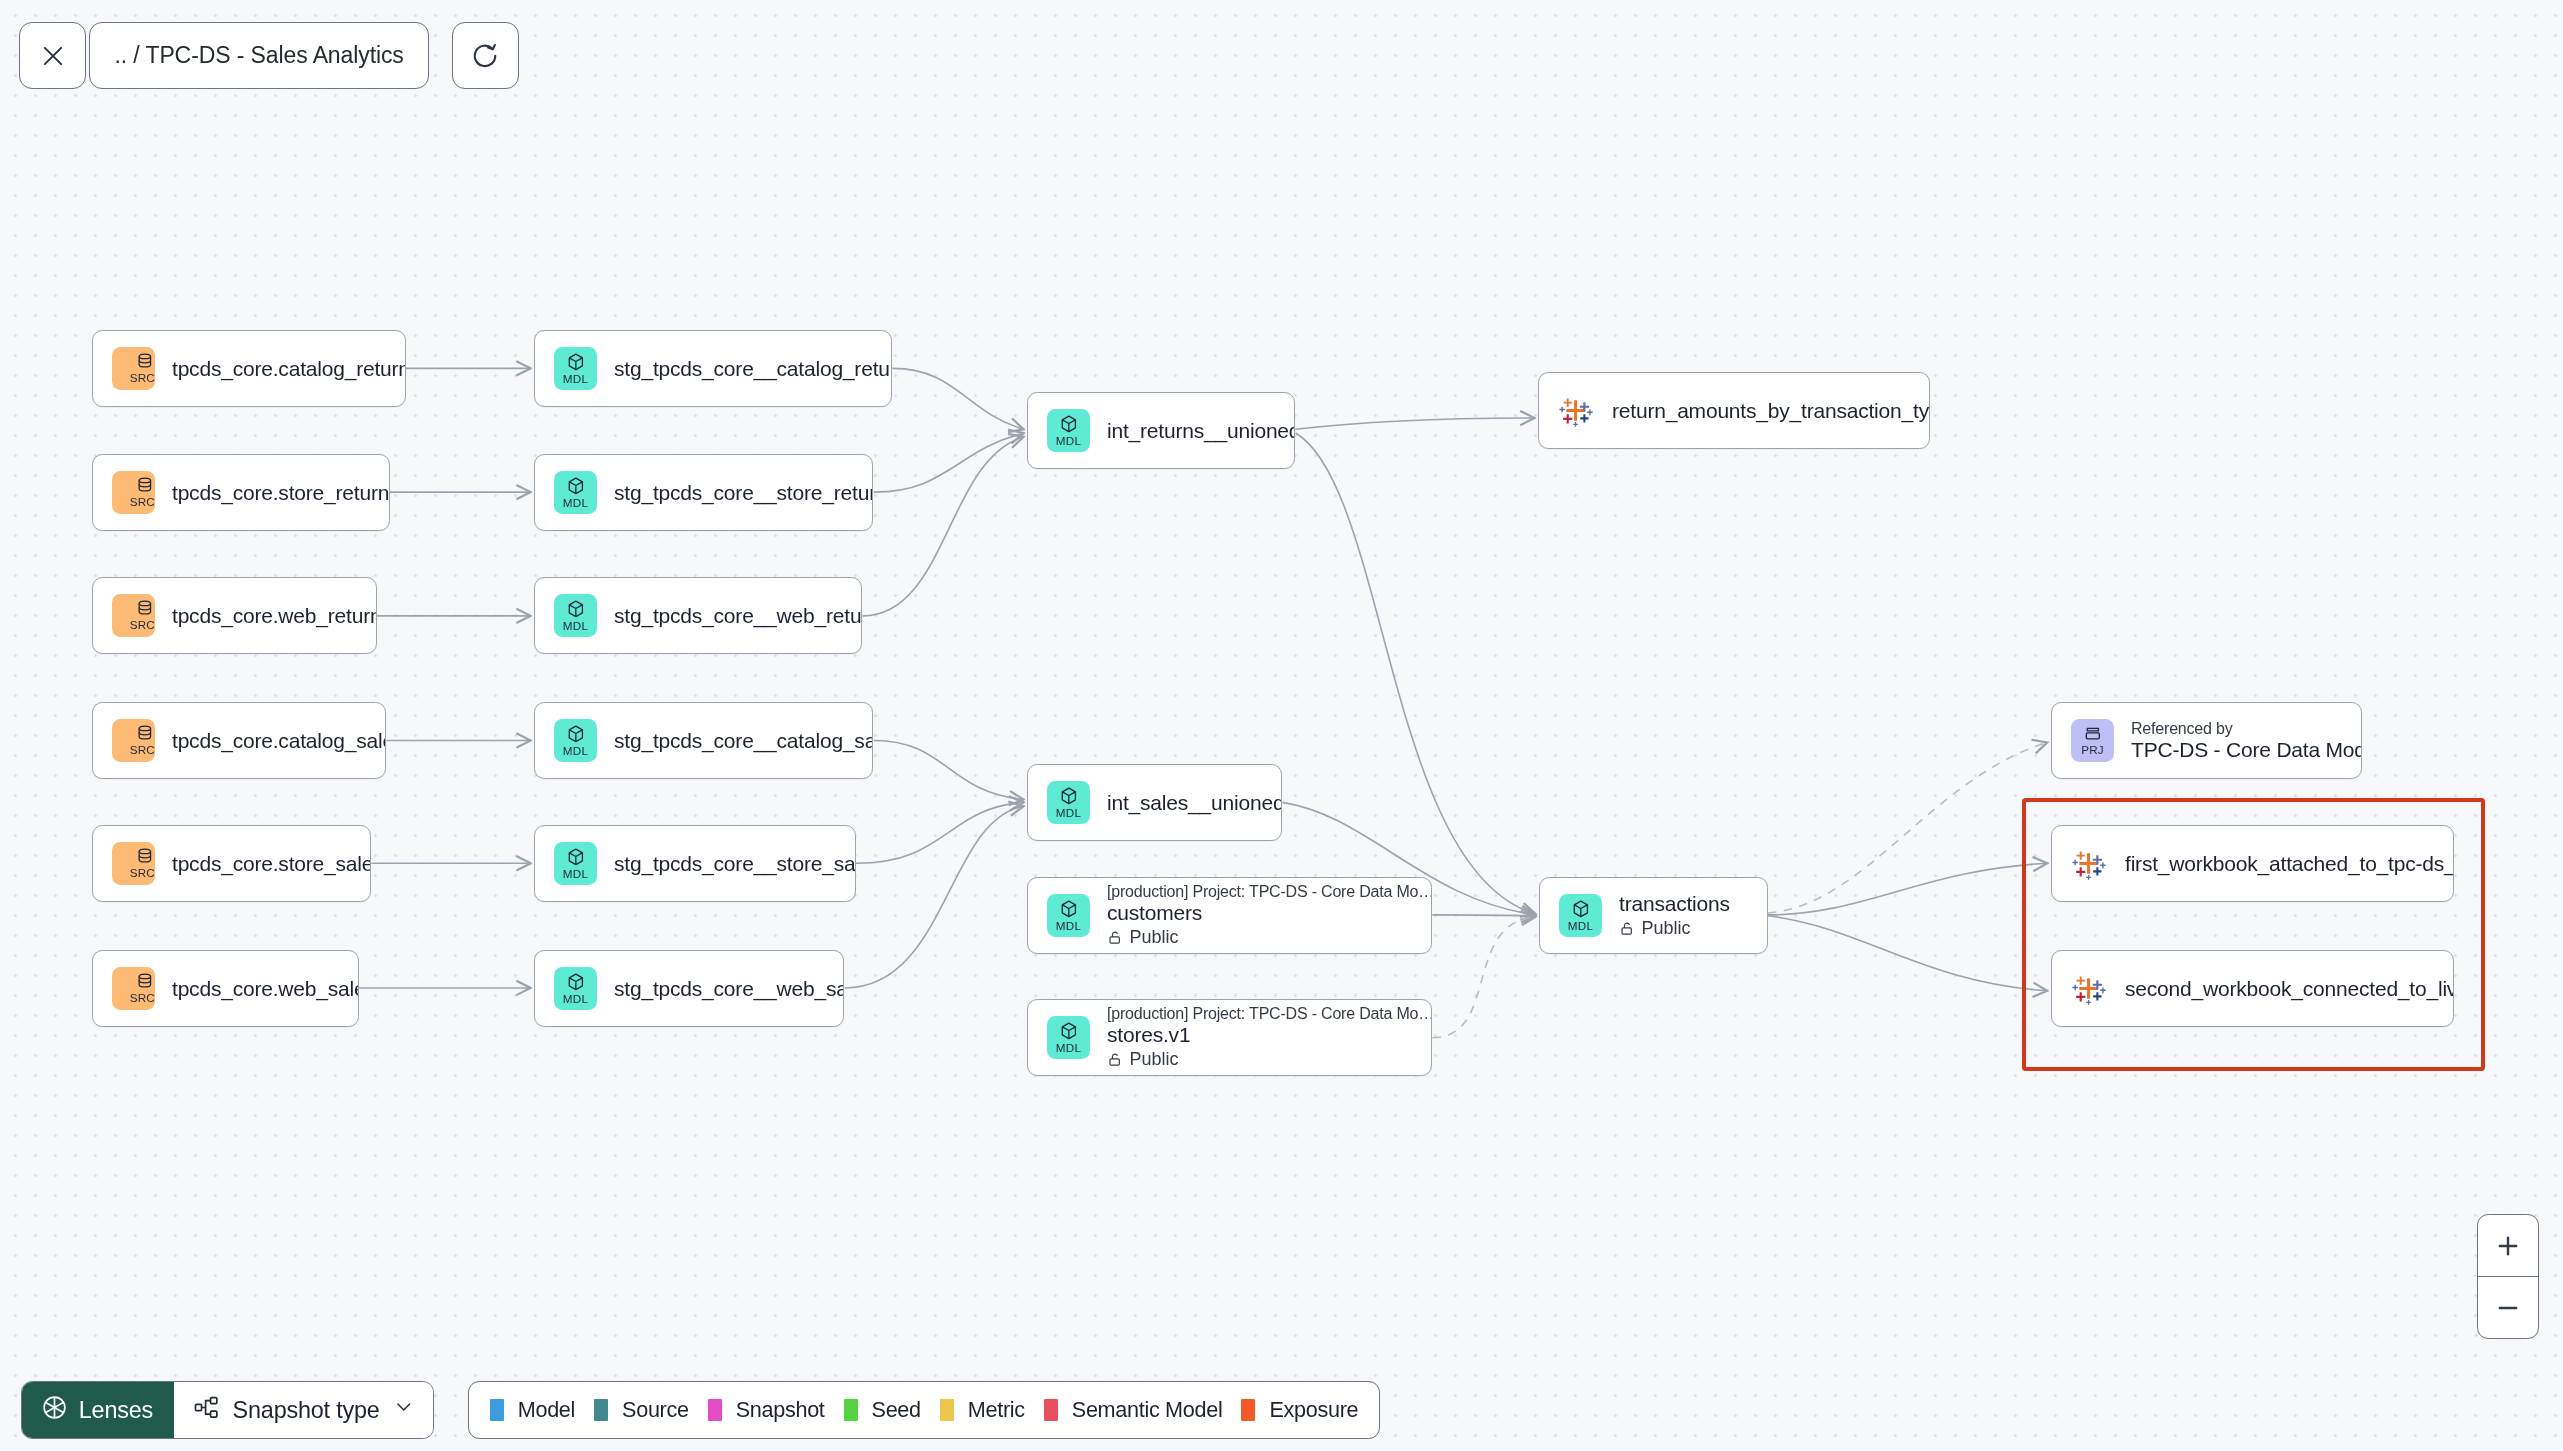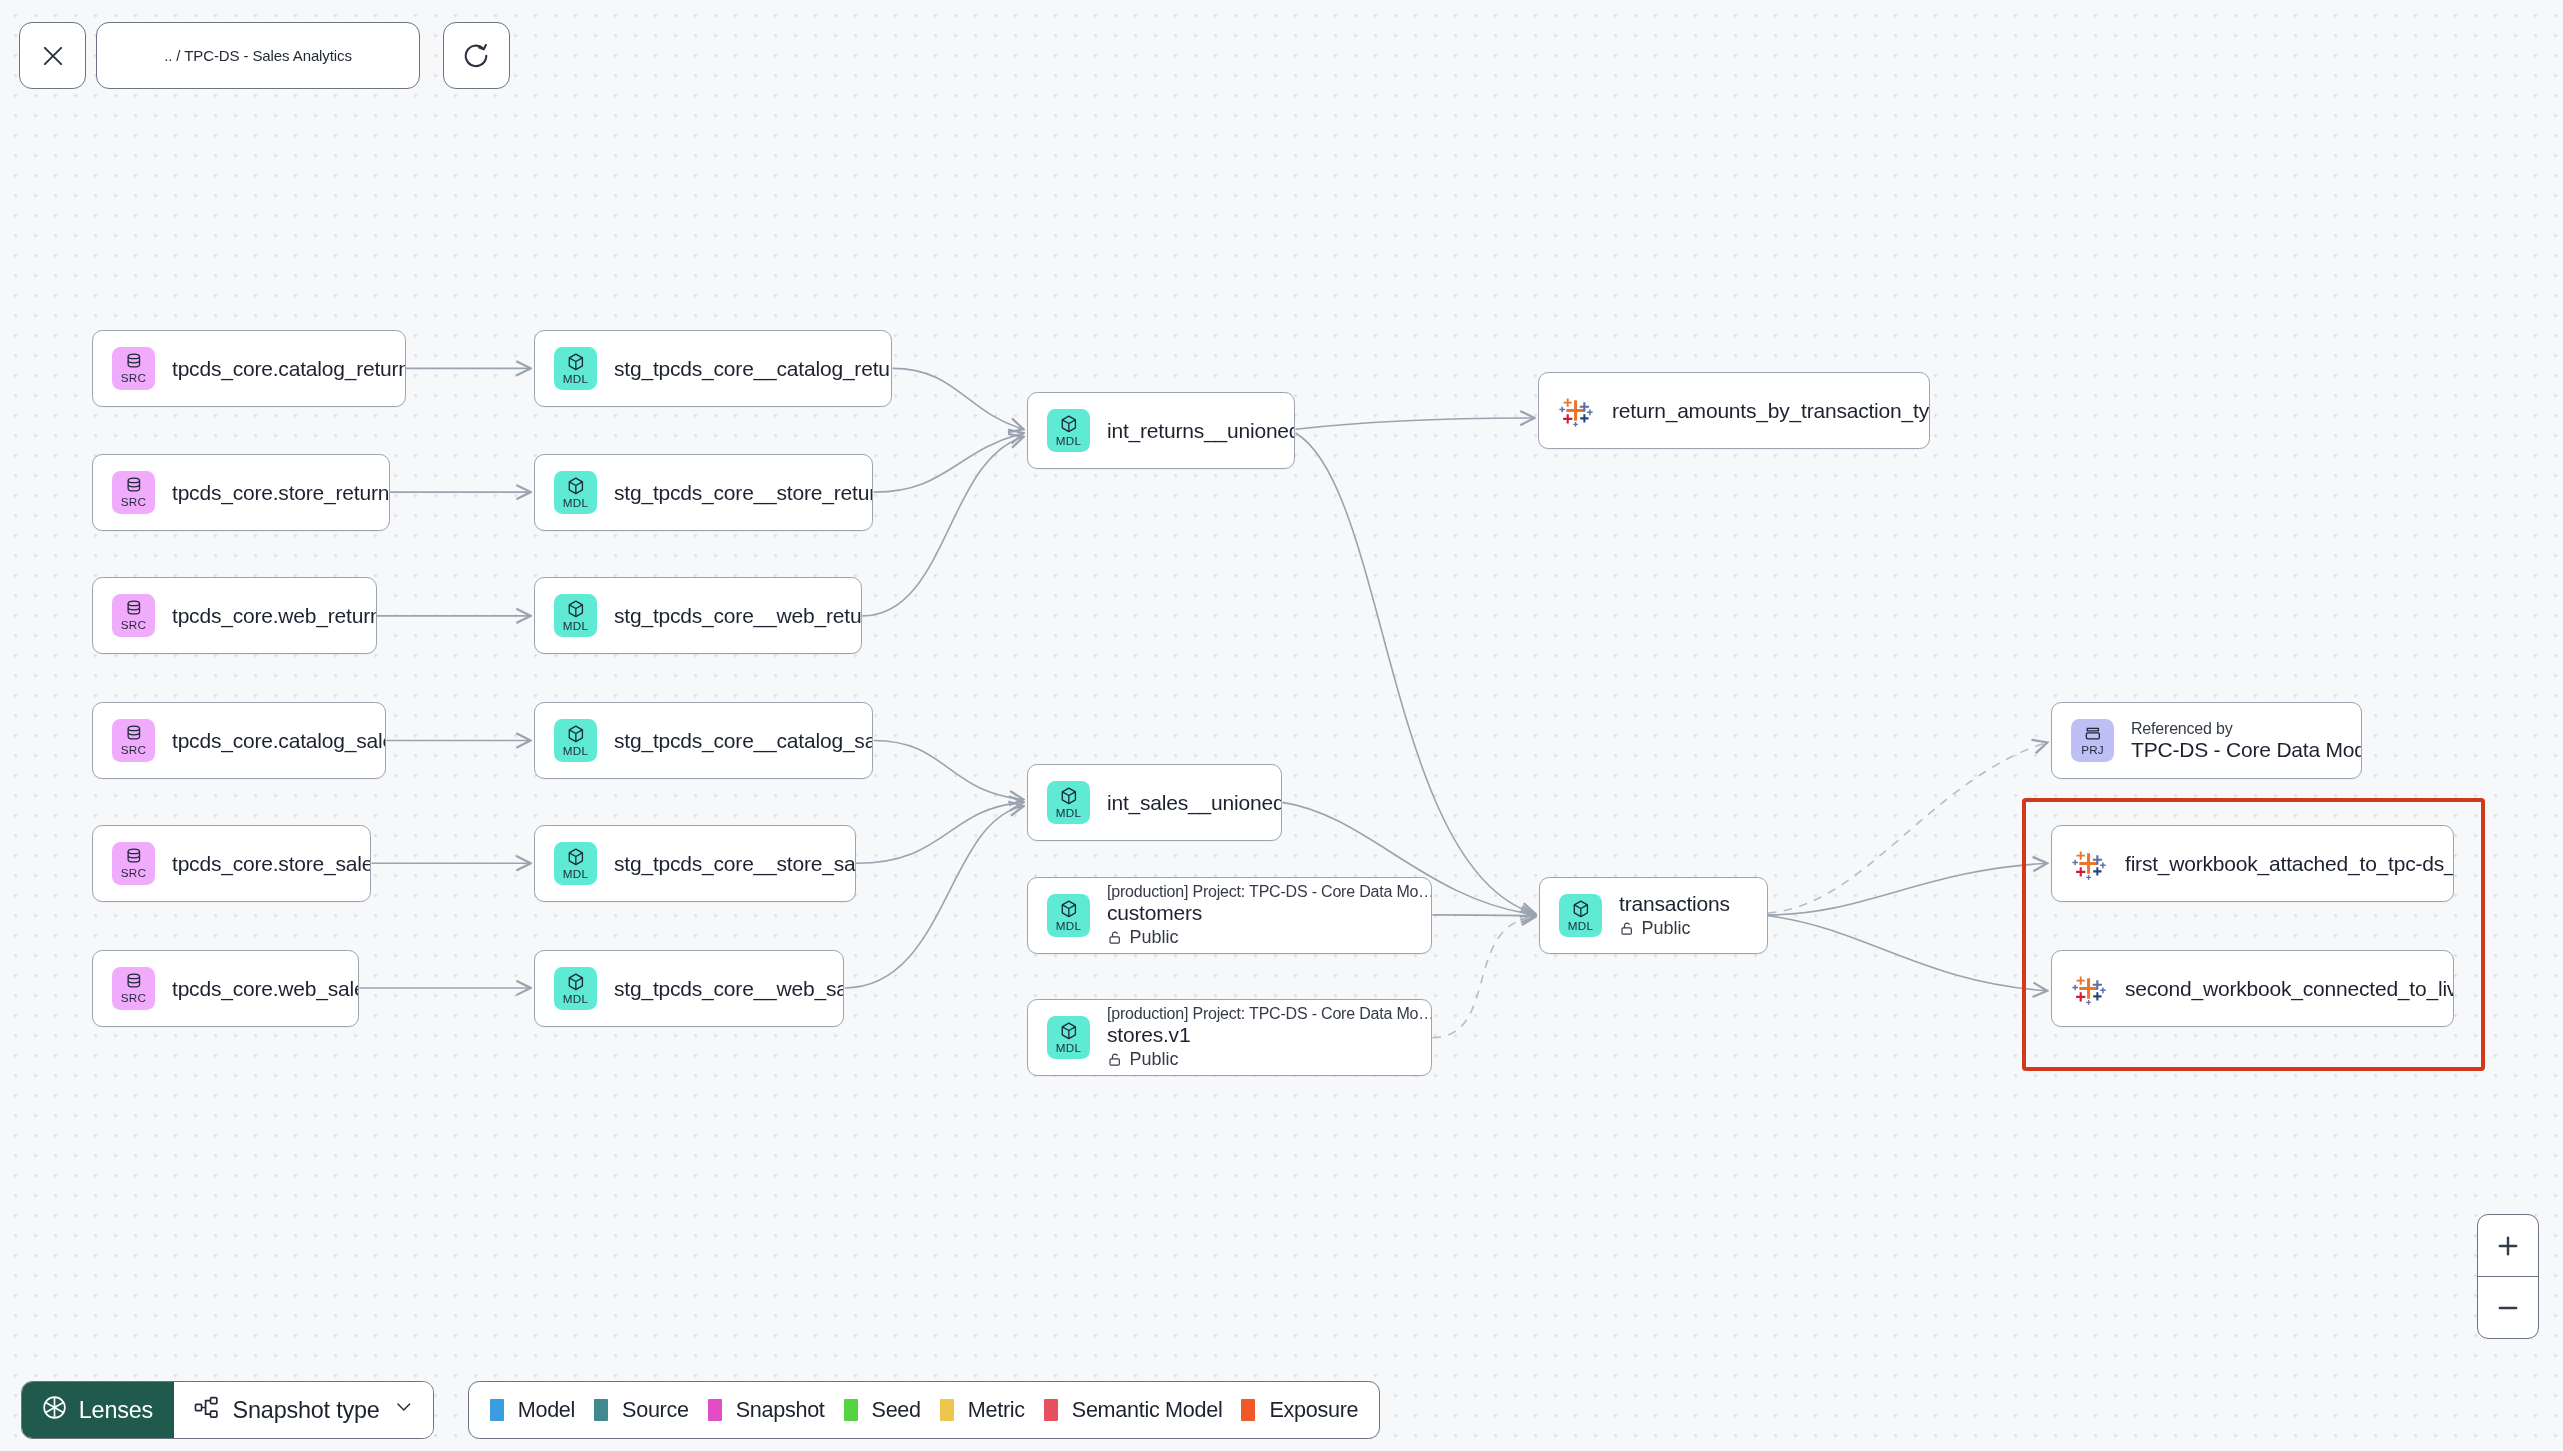--- a/index.html
+++ b/index.html
@@ -30,29 +30,29 @@
     width: 67px; height: 67px;
     background: #fff;
     border: 1.5px solid #6b7280;
     border-radius: 13px;
     display: flex; align-items: center; justify-content: center;
     cursor: pointer;
     flex: 0 0 auto;
   }
   .btn-square svg { display: block; }
   .breadcrumb {
-    margin-left: 10px;
+    margin-left: 3px;
     height: 67px;
     min-width: 324px;
     background: #fff;
     border: 1.5px solid #6b7280;
     border-radius: 13px;
     display: flex; align-items: center; justify-content: center;
     padding: 0 24.4px;
-    font-size: 15px; color: #242a33; letter-spacing: -0.1px;
+    font-size: 23px; color: #242a33; letter-spacing: -0.1px;
     cursor: pointer; white-space: nowrap;
   }
   .searchwrap {
     margin-left: 71px;
     height: 73px;
     flex: 1 1 auto;
     max-width: 1874px;
     background: #fff;
     border: 1.5px solid #6b7280;
     border-radius: 13px;
@@ -79,21 +79,21 @@
     box-shadow: 0 0.9px 0.9px rgba(16,24,40,.04);
   }
   .badge {
     flex: 0 0 auto;
     width: 43px; height: 43px;
     border-radius: 8.4px;
     display: flex; flex-direction: column;
     align-items: center; justify-content: center;
     gap: 0px;
   }
-  .badge.src { background: #f0abfc; }
+  .badge.src { background: #fdba74; align-items: flex-end; }
   .badge.mdl { background: #5eead4; }
   .badge.prj { background: #bdbff5; }
   .badge .bl { font-size: 11.7px; line-height: 12.2px; color: #1f2937; letter-spacing: 0.2px; font-weight: 400; }
   .badge svg { display:block; margin-bottom: 0.9px; }
 
   .ntext { margin-left: 17px; display: flex; flex-direction: column; justify-content: center; overflow: hidden;}
   .ntitle { font-size: 21px; color: #1c2230; letter-spacing: -0.2px; white-space: nowrap; }
   .nsub   { font-size: 16px; color: #343b47; letter-spacing: -0.2px; white-space: nowrap; }
   .nlock  { font-size: 18px; color: #343b47; display: flex; align-items: center; gap: 6.6px; margin-top: 1.9px;}
   .nlock svg { display:block; }

